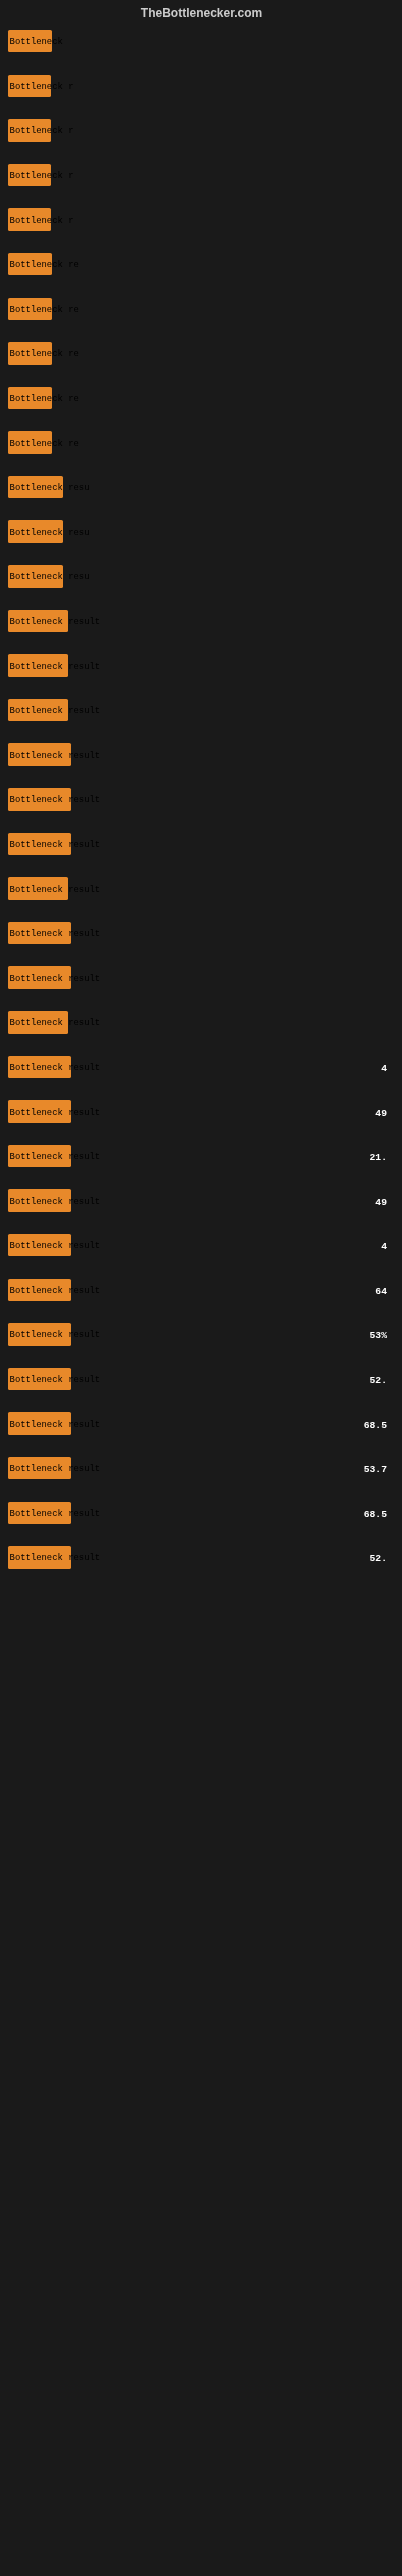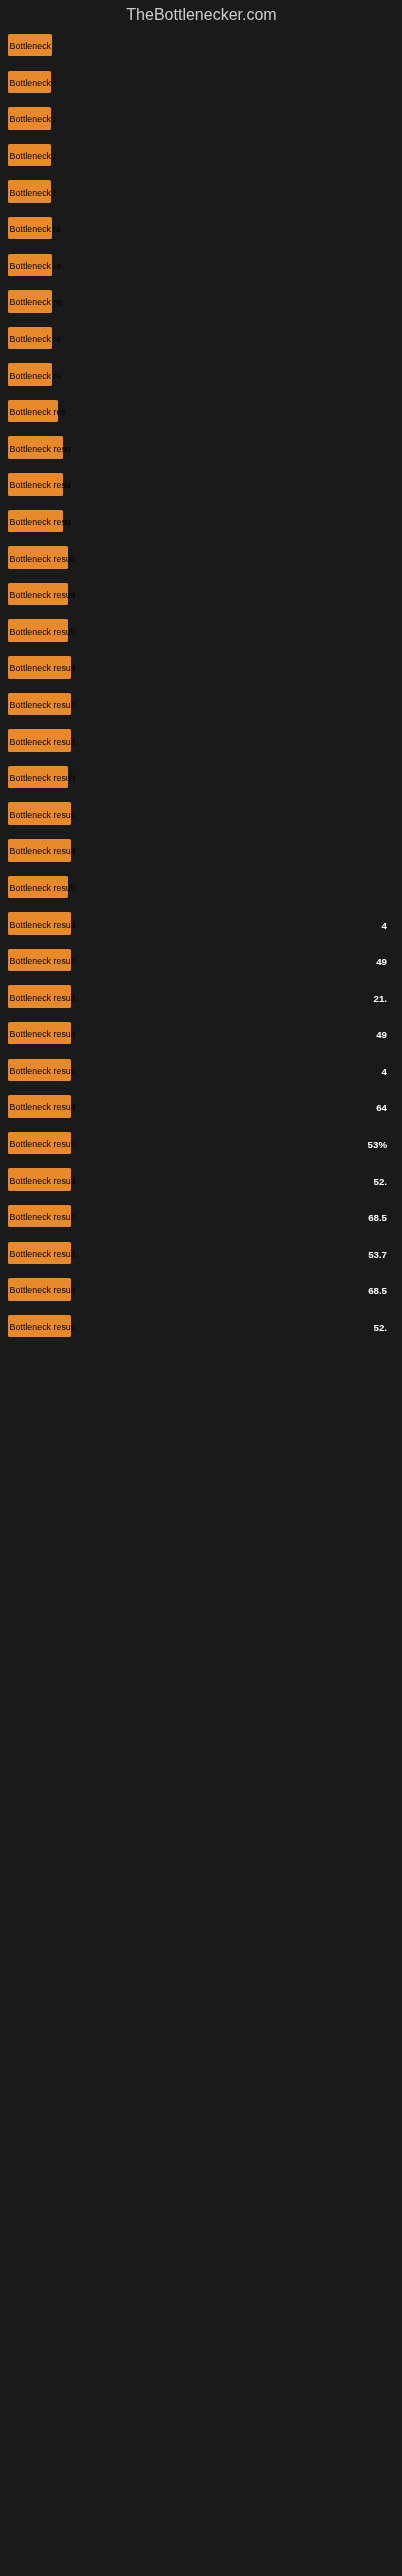--- a/index.html
+++ b/index.html
@@ -10,28 +10,29 @@
     body {
       background-color: #1a1a1a;
       font-family: Arial, sans-serif;
       width: 403px;
       min-height: 2576px;
     }
     .header {
       text-align: center;
       padding: 6.4px 0 3.2px 0;
       color: #cccccc;
-      font-size: 16px;
-      font-weight: normal;
+      font-size: 12px;
+      font-weight: bold;
     }
     .chart-container {
       padding: 3.2px 8px;
       display: flex;
       flex-direction: column;
-      gap: 4px;
+      gap: 12px;
+      font-family: Liberation Mono, monospace;
     }
     .bar-row {
       display: flex;
       align-items: center;
       margin-bottom: 1.6px;
       height: 31px;
       position: relative;
     }
     .bar-fill {
       position: absolute;
@@ -105,24 +106,20 @@
     </div>
     <div class="bar-row">
       <div class="bar-fill" style="width: 44px;"></div>
       <span class="bar-label-text">Bottleneck re</span>
     </div>
     <div class="bar-row">
       <div class="bar-fill" style="width: 44px;"></div>
       <span class="bar-label-text">Bottleneck re</span>
     </div>
     <div class="bar-row">
-      <div class="bar-fill" style="width: 50px;"></div>
-      <span class="bar-label-text">Bottleneck res</span>
-    </div>
-    <div class="bar-row">
       <div class="bar-fill" style="width: 55px;"></div>
       <span class="bar-label-text">Bottleneck resu</span>
     </div>
     <div class="bar-row">
       <div class="bar-fill" style="width: 55px;"></div>
       <span class="bar-label-text">Bottleneck resu</span>
     </div>
     <div class="bar-row">
       <div class="bar-fill" style="width: 55px;"></div>
       <span class="bar-label-text">Bottleneck resu</span>

